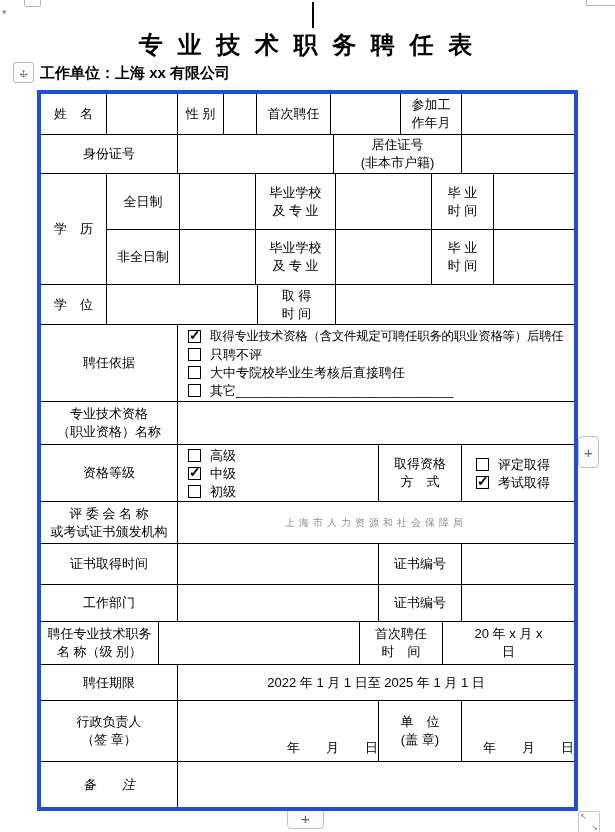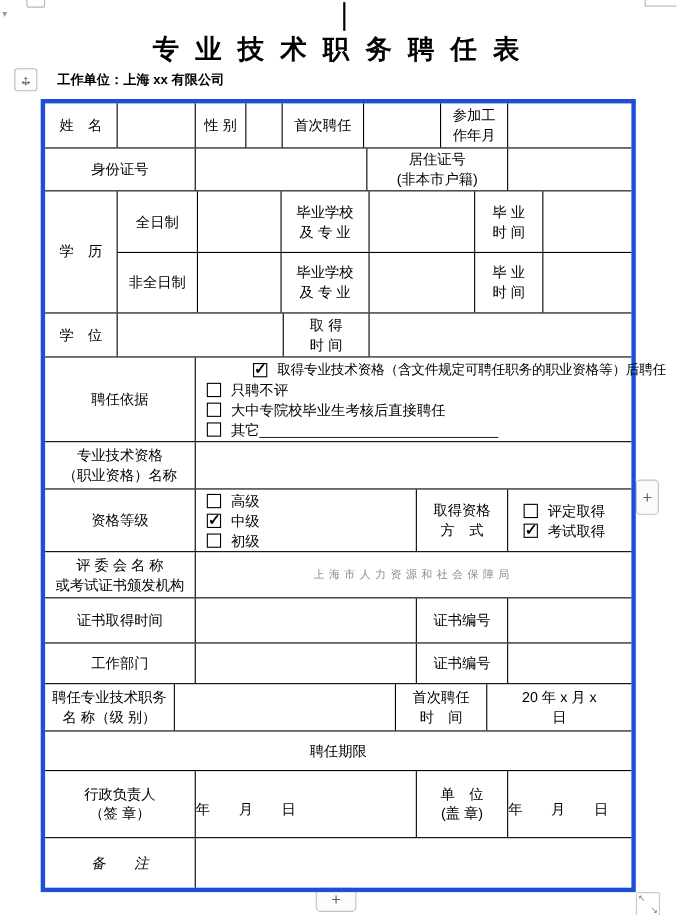--- a/index.html
+++ b/index.html
@@ -15,42 +15,42 @@
   .move-handle span{position:absolute;left:0;top:0;width:100%;height:100%;display:flex;align-items:center;justify-content:center;font-size:13px;color:#555;line-height:1;}
   .plus-btn{position:absolute;border:1px solid #c0c0c0;border-radius:4px;background:#fbfbfb;color:#666;display:flex;align-items:center;justify-content:center;font-size:15px;line-height:1;}
   .plus-right{left:578px;top:436px;width:19px;height:30px;}
   .plus-bottom{left:287px;top:807px;width:35px;height:20px;}
   .resize-handle{position:absolute;left:578px;top:811px;width:20px;height:20px;border:1px solid #c9c9c9;border-radius:2px;background:#fff;}
   .resize-handle .nw{position:absolute;left:1px;top:0px;font-size:8px;color:#777;}
   .resize-handle .se{position:absolute;right:1px;bottom:0px;font-size:8px;color:#777;}
 
   
   .title{position:absolute;top:29px;left:0;width:100%;text-align:center;font-size:24px;font-weight:bold;letter-spacing:4px;white-space:nowrap;}
-  .work-unit{position:absolute;top:64px;left:52px;font-size:12px;font-weight:bold;}
+  .work-unit{position:absolute;top:64px;left:40px;font-size:15px;font-weight:bold;}
 
   
   .tbl{position:absolute;left:37px;top:90px;width:541px;border:4px solid #1d4ed8;box-sizing:border-box;font-size:13px;}
   .tr{display:flex;border-bottom:1px solid #000;box-sizing:border-box;}
   .tr:last-child{border-bottom:none;font-style:italic;}
   .td{border-right:1px solid #000;box-sizing:border-box;display:flex;align-items:center;justify-content:center;text-align:center;white-space:pre-line;padding:1px 2px;flex-shrink:0;line-height:1.35;}
   .td:last-child{border-right:none;flex:1 1 auto;}
   .sub-col{display:flex;flex-direction:column;padding:0;flex:1 1 auto;border-right:none;}
   .sub-row{display:flex;border-bottom:1px solid #000;box-sizing:border-box;}
   .sub-row:last-child{border-bottom:none;}
   .sub-row .td:last-child{border-right:none;}
 
   .left-list{flex-direction:column;align-items:flex-start;justify-content:center;padding-left:10px;gap:1px;}
   .cbline{display:flex;align-items:center;gap:9px;white-space:nowrap;line-height:17px;}
   .cb{width:11px;height:11px;border:1.5px solid #000;display:inline-block;position:relative;flex:none;background:#fff;}
   .cb.checked::after{content:"✓";position:absolute;left:0px;top:-4px;font-size:14px;font-weight:bold;color:#000;}
-  .fit{font-size:12.4px;letter-spacing:-0.2px;margin-left:42px;}
+  .fit{font-size:12.4px;letter-spacing:-0.2px;}
 
   .watermark{color:#8c8c8c;font-size:10px;letter-spacing:4px;font-family:"Liberation Serif",serif;}
   .sign-cell{position:relative;}
-  .sign-date{position:absolute;bottom:16px;left:0;width:100%;text-align:left;white-space:pre;}
+  .sign-date{position:absolute;bottom:4px;left:0;width:100%;text-align:right;white-space:pre;}
 </style>
 </head>
 <body>
 
 <div class="page">
 
   <div class="partial-box-tl"></div>
   <div class="partial-box-tr"></div>
   <div class="collapse-tri">▾</div>
   <div class="cursor-line"></div>
@@ -213,20 +213,21 @@
 名 称（级 别）</div>
       <div class="td" style="width:201px"></div>
       <div class="td" style="width:83px">首次聘任
 时　间</div>
       <div class="td">20 年  x 月 x
 日</div>
     </div>
 
     <div class="tr" style="height:36px">
       <div class="td" style="width:137px">聘任期限</div>
+      <div class="td">2022 年 1 月 1 日至  2025 年 1 月 1 日</div>
     </div>
 
     <div class="tr" style="height:61px">
       <div class="td" style="width:137px">行政负责人
 （签 章）</div>
       <div class="td sign-cell" style="width:201px">
         <span class="sign-date">年　　月　　日</span>
       </div>
       <div class="td" style="width:83px">单　位
 (盖 章)</div>

